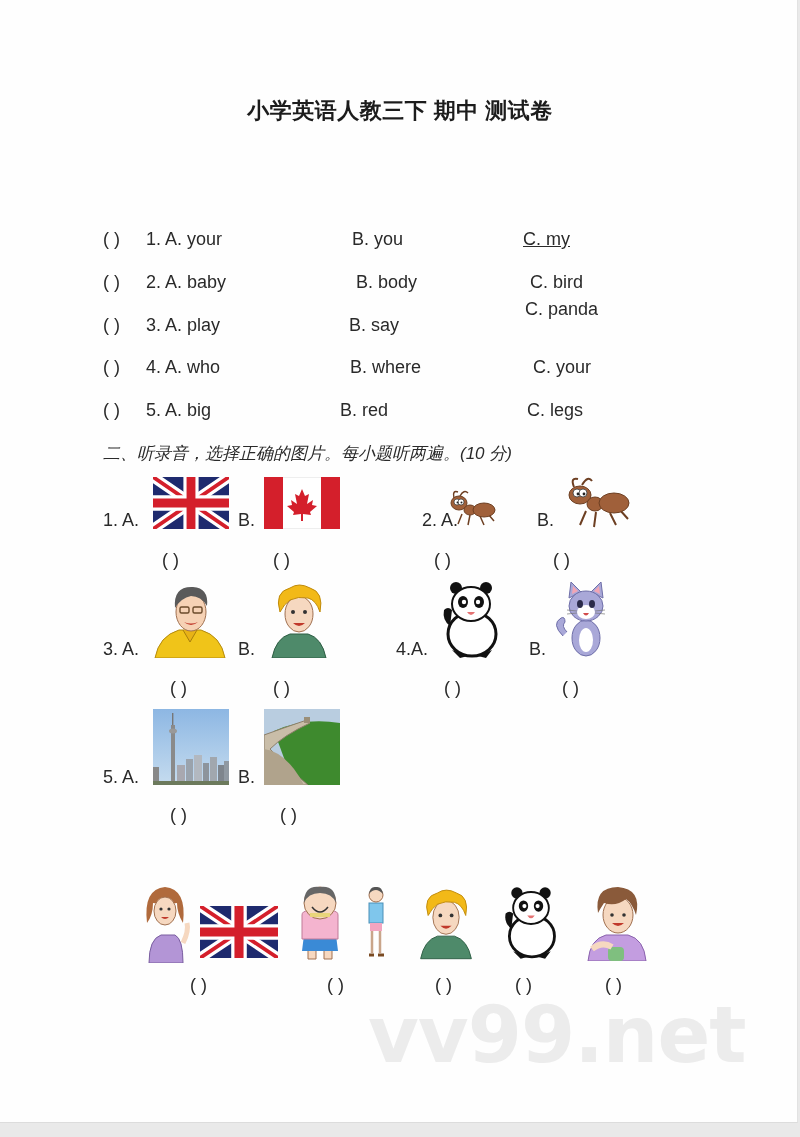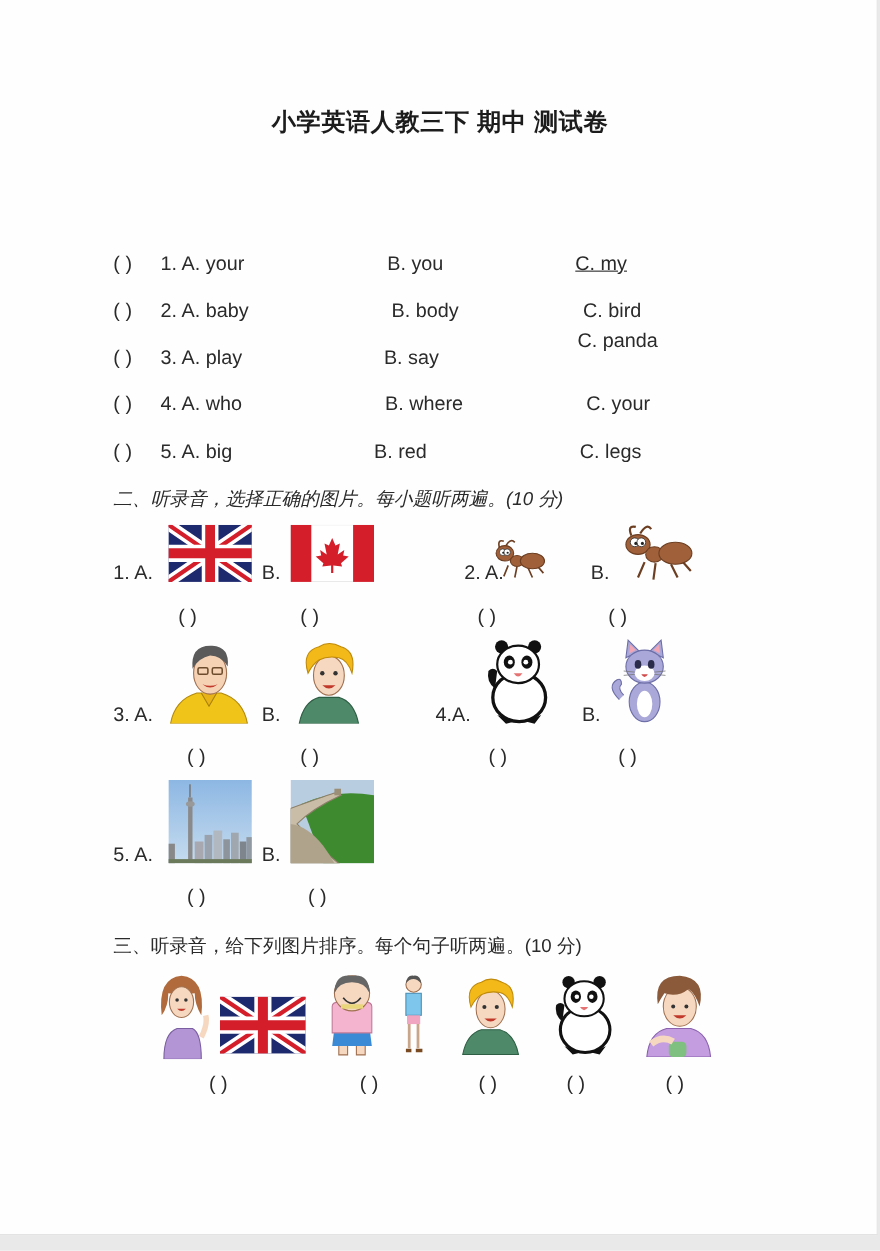--- a/index.html
+++ b/index.html
@@ -216,21 +216,20 @@
       <rect width="76" height="76" fill="#b9cde0"></rect>
       <path d="M10,22 Q40,8 76,14 L76,76 L30,76 Z" fill="#3e8a2e"></path>
       <path d="M0,26 Q28,16 40,12 L46,14 Q20,26 6,40 Q22,58 44,76 L0,76 Z" fill="#c9bda8" stroke="#8c7f6a"></path>
       <path d="M0,40 Q16,42 30,60 Q36,68 40,76 L0,76 Z" fill="#b0a38c"></path>
       <rect x="40" y="8" width="6" height="6" fill="#9b8f78"></rect>
     </svg>
   </div>
   <span class="abs paren" style="left:170px; top:805px;">(      )</span>
   <span class="abs paren" style="left:280px; top:805px;">(      )</span>
 
-  <div class="abs sec" style="left:103px; top:848px;">三、听录音，给下列图片排序。每个句子听两遍。(10 分)</div>
 
   <div class="img" style="left:143px; top:883px; width:50px; height:80px;">
     <svg width="50" height="80" viewBox="0 0 50 80">
       <path d="M6,80 Q6,56 18,52 L32,52 Q40,56 40,80 Z" fill="#b395d6" stroke="#7a5ea0"></path>
       <path d="M4,40 Q0,6 22,4 Q44,6 40,40 Q34,30 34,20 Q22,22 10,20 Q10,32 4,40 Z" fill="#b06a3c"></path>
       <ellipse cx="22" cy="28" rx="11" ry="14" fill="#f6d8c0" stroke="#a07050"></ellipse>
       <circle cx="18" cy="26" r="1.6" fill="#333"></circle>
       <circle cx="26" cy="26" r="1.6" fill="#333"></circle>
       <path d="M18,34 Q22,38 26,34 Z" fill="#c0392b"></path>
       <path d="M40,60 Q46,48 44,40" stroke="#f6d8c0" stroke-width="5" fill="none"></path>
@@ -303,13 +302,14 @@
       <path d="M30,40 Q36,46 42,40 Z" fill="#c0392b"></path>
     </svg>
   </div>
 
   <span class="abs paren" style="left:190px; top:975px;">(      )</span>
   <span class="abs paren" style="left:327px; top:975px;">(      )</span>
   <span class="abs paren" style="left:435px; top:975px;">(      )</span>
   <span class="abs paren" style="left:515px; top:975px;">(      )</span>
   <span class="abs paren" style="left:605px; top:975px;">(      )</span>
 
+  <div class="watermark">vv99.net</div>
 </div>
 
 </body></html>

